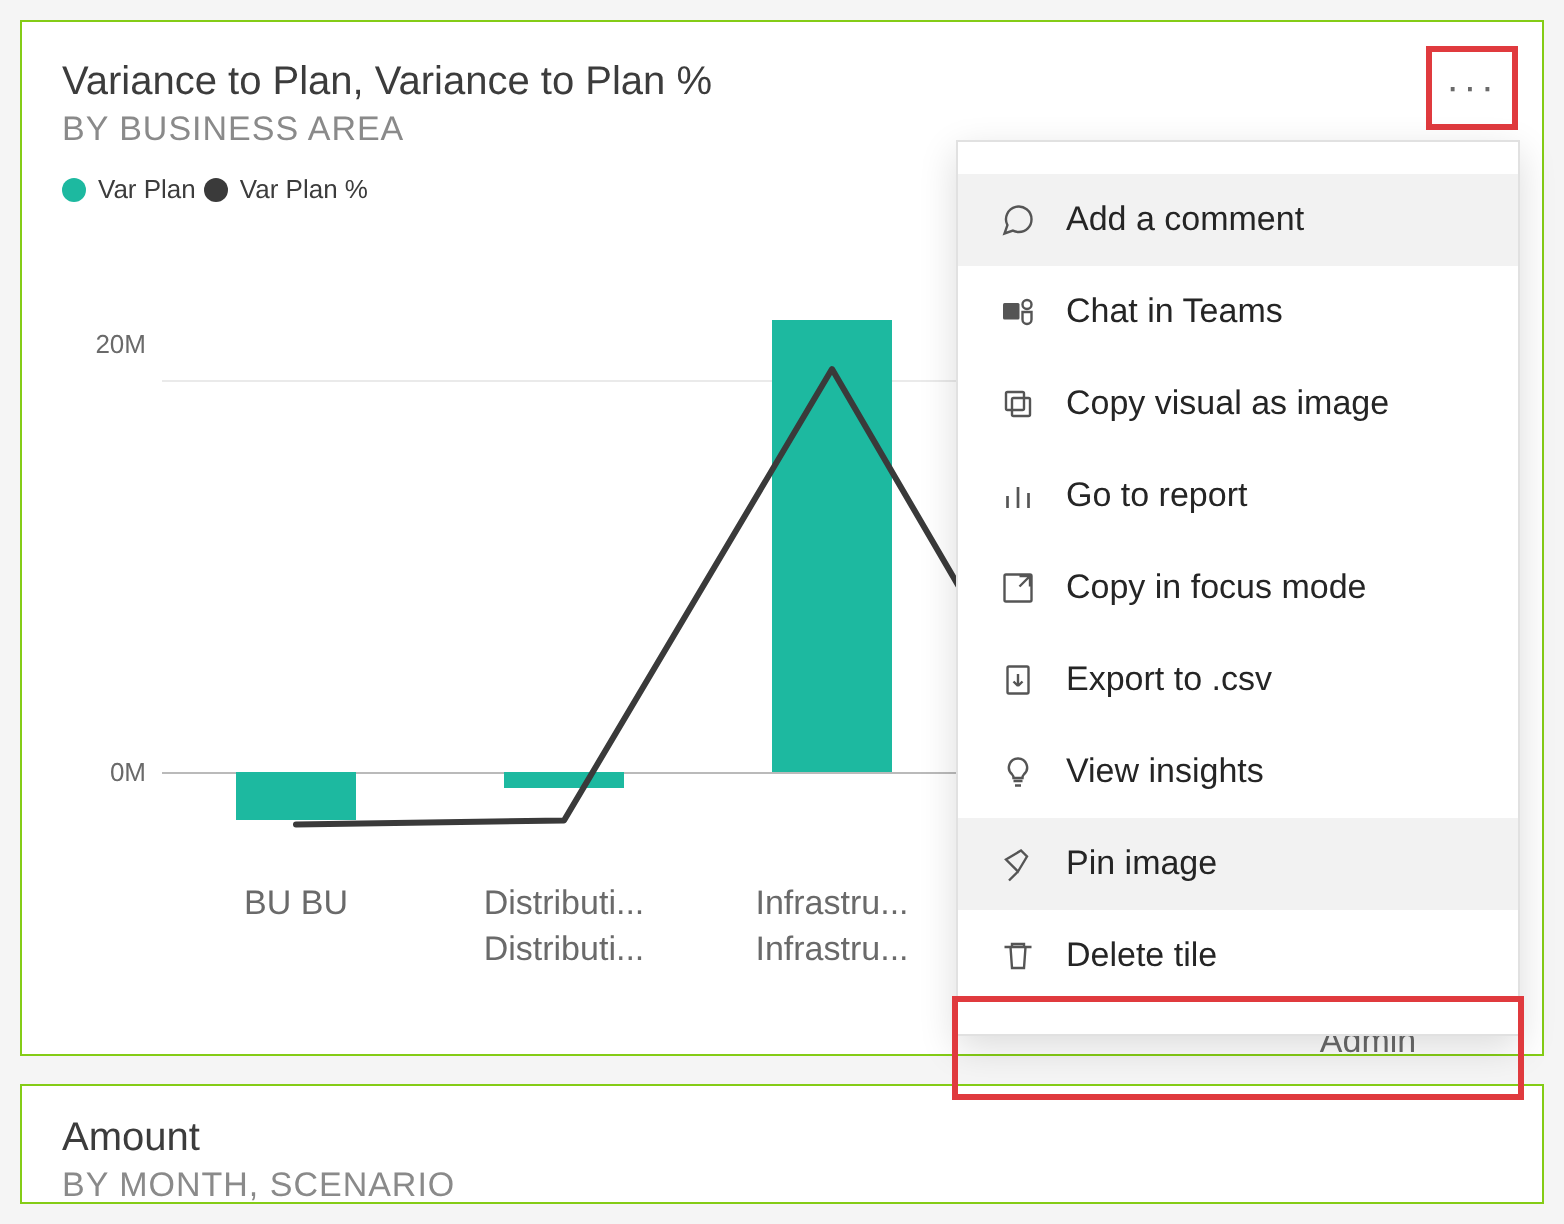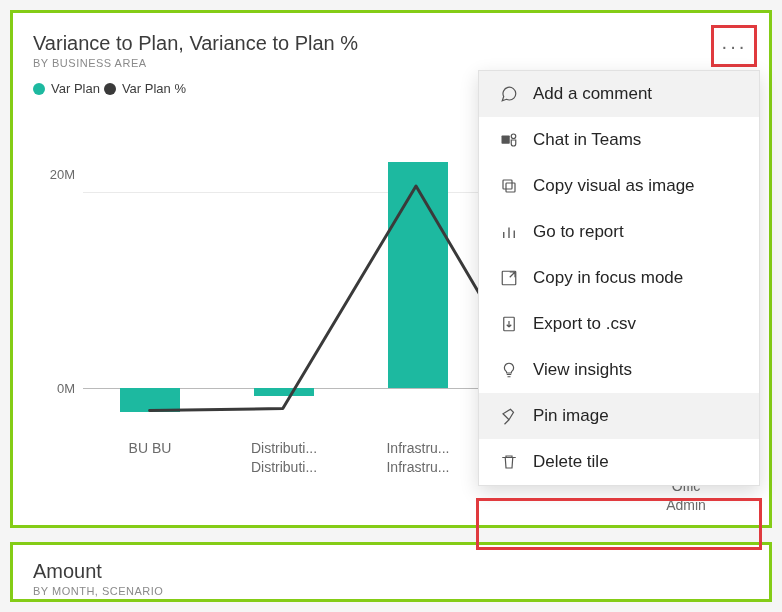--- a/index.html
+++ b/index.html
@@ -7,34 +7,34 @@
     font-family: "Segoe UI", -apple-system, sans-serif;
     background: #f5f5f5;
     width: 782px;
     height: 612px;
     overflow: hidden;
     position: relative;
     padding: 10px;
   }
   .card {
     background: #fff;
-    border: 3px solid #84cc16;
+    border: 1px solid #84cc16;
     margin-bottom: 14px;
     padding: 18px 20px 14px 20px;
     position: relative;
   }
   .chart-card { height: 518px; }
   .card-title {
     font-size: 20px;
     font-weight: 400;
     color: #3c3c3c;
     line-height: 1.2;
   }
   .card-subtitle {
-    font-size: 11px;
+    font-size: 17px;
     letter-spacing: 0.5px;
     color: #8a8a8a;
     text-transform: uppercase;
     margin-top: 2px;
   }
   .more-btn {
     position: absolute;
     top: 18px;
     right: 18px;
     width: 34px;
@@ -109,41 +109,41 @@
     position: absolute;
     left: 0; top: 0;
     width: 100%; height: 100%;
     overflow: visible;
   }
   .x-labels {
     position: absolute;
     left: 70px; right: 20px;
     bottom: 18px;
     height: 68px;
-    font-size: 14px;
+    font-size: 17px;
     color: #6a6a6a;
   }
   .x-col {
     position: absolute;
     text-align: center;
     line-height: 1.35;
   }
   .second-card { height: 60px; padding-top: 14px; padding-left: 20px; }
 
   
   .menu {
     position: absolute;
     top: 70px;
     left: 478px;
     width: 282px;
     background: #fff;
     border: 1px solid #e1e1e1;
     box-shadow: 0 6px 18px rgba(0,0,0,0.14);
     z-index: 10;
-    padding: 0 0;
+    padding: 16px 0;
     text-align: center;
   }
   .menu-item {
     display: flex;
     align-items: center;
     gap: 14px;
     padding: 13px 20px;
     font-size: 17px;
     color: #252525;
     cursor: pointer;

